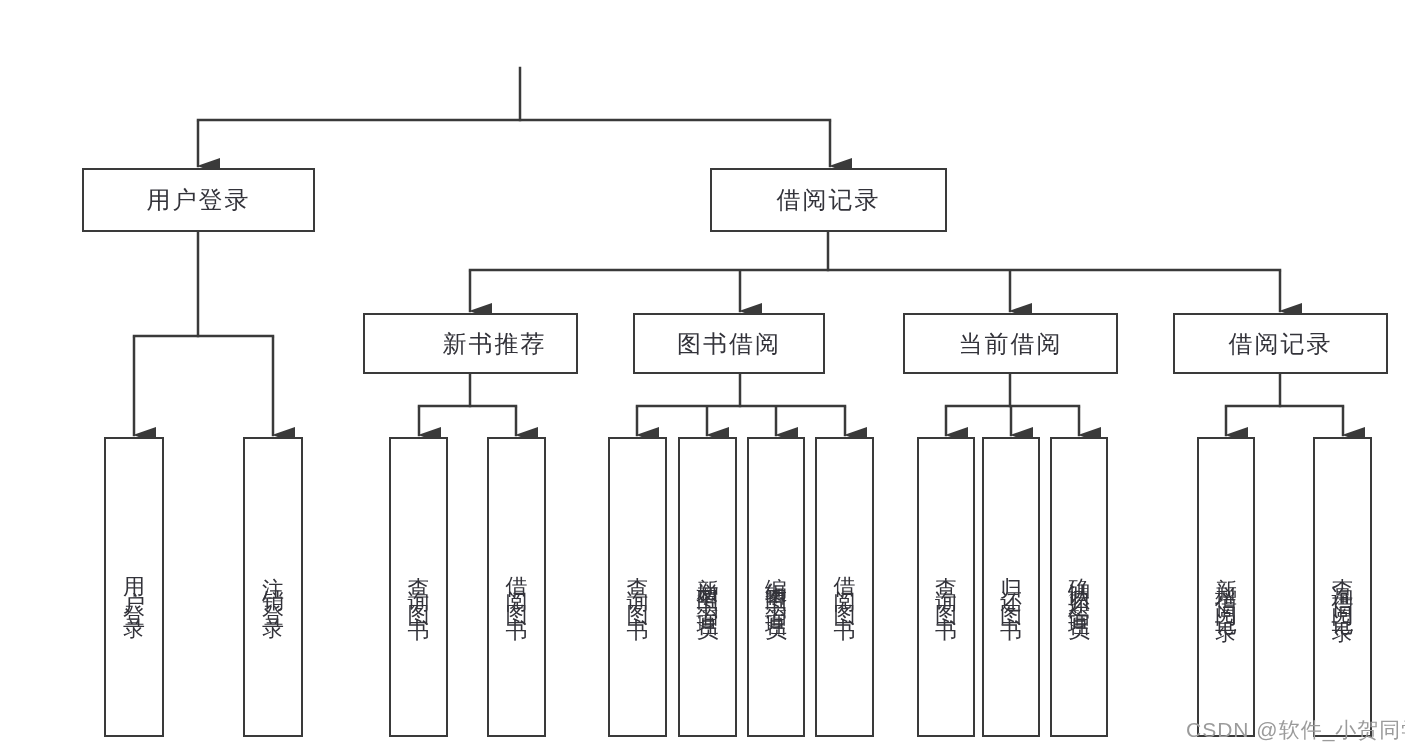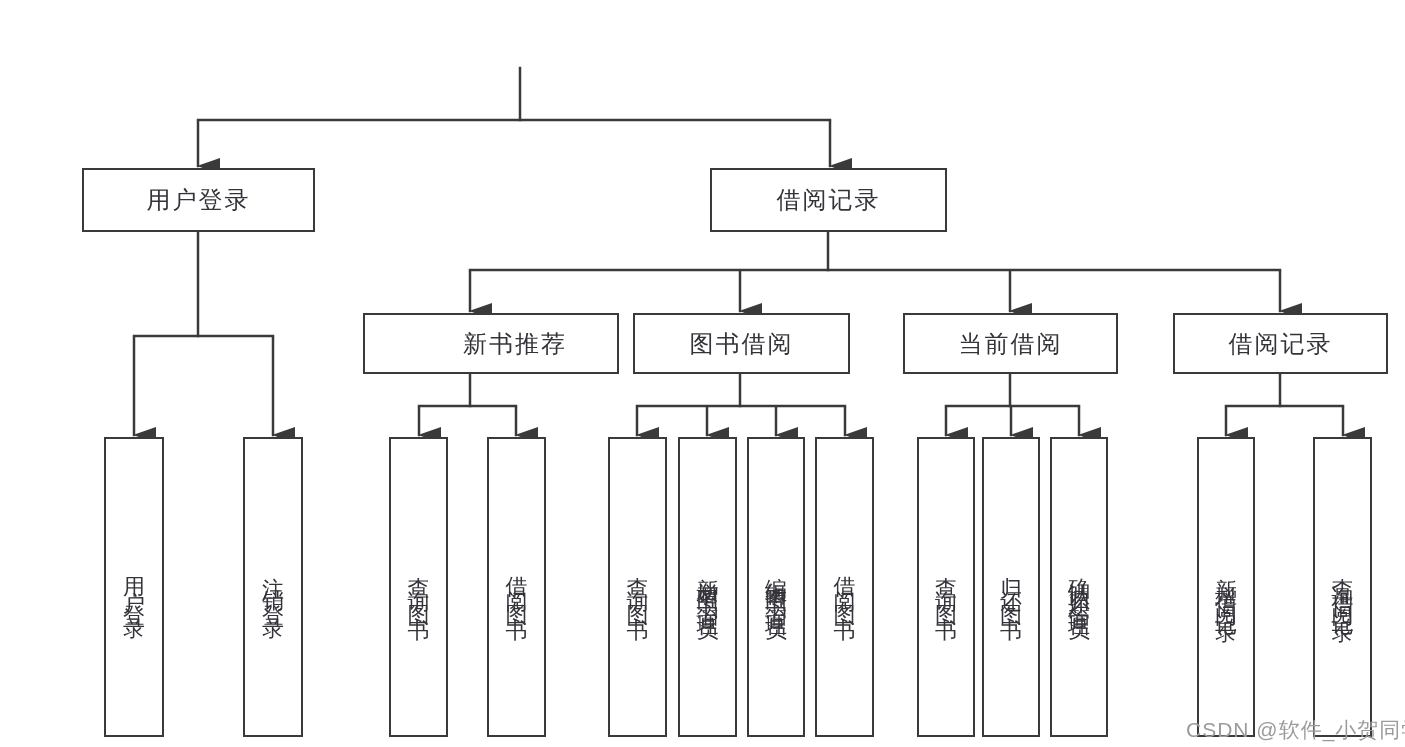--- a/index.html
+++ b/index.html
@@ -112,24 +112,24 @@
   </svg>
 
 
   <div class="node" style="left:82px; top:168px; width:233px; height:64px;">
     <span class="hlabel">用户登录</span>
   </div>
   <div class="node" style="left:710px; top:168px; width:237px; height:64px;">
     <span class="hlabel">借阅记录</span>
   </div>
 
-  <div class="node" style="left:363px; top:313px; width:256px; height:61px;padding-left:48px;">
+  <div class="node" style="left:363px; top:313px; width:215px; height:61px;padding-left:48px;">
     <span class="hlabel">新书推荐</span>
   </div>
-  <div class="node" style="left:633px; top:313px; width:217px; height:61px;">
+  <div class="node" style="left:633px; top:313px; width:192px; height:61px;">
     <span class="hlabel">图书借阅</span>
   </div>
   <div class="node" style="left:903px; top:313px; width:215px; height:61px;font-family:Liberation Mono, monospace;">
     <span class="hlabel">当前借阅</span>
   </div>
   <div class="node" style="left:1173px; top:313px; width:215px; height:61px;">
     <span class="hlabel">借阅记录</span>
   </div>
 
   <div class="node vnode" style="left:104px; top:437px; width:60px; height:300px;">

